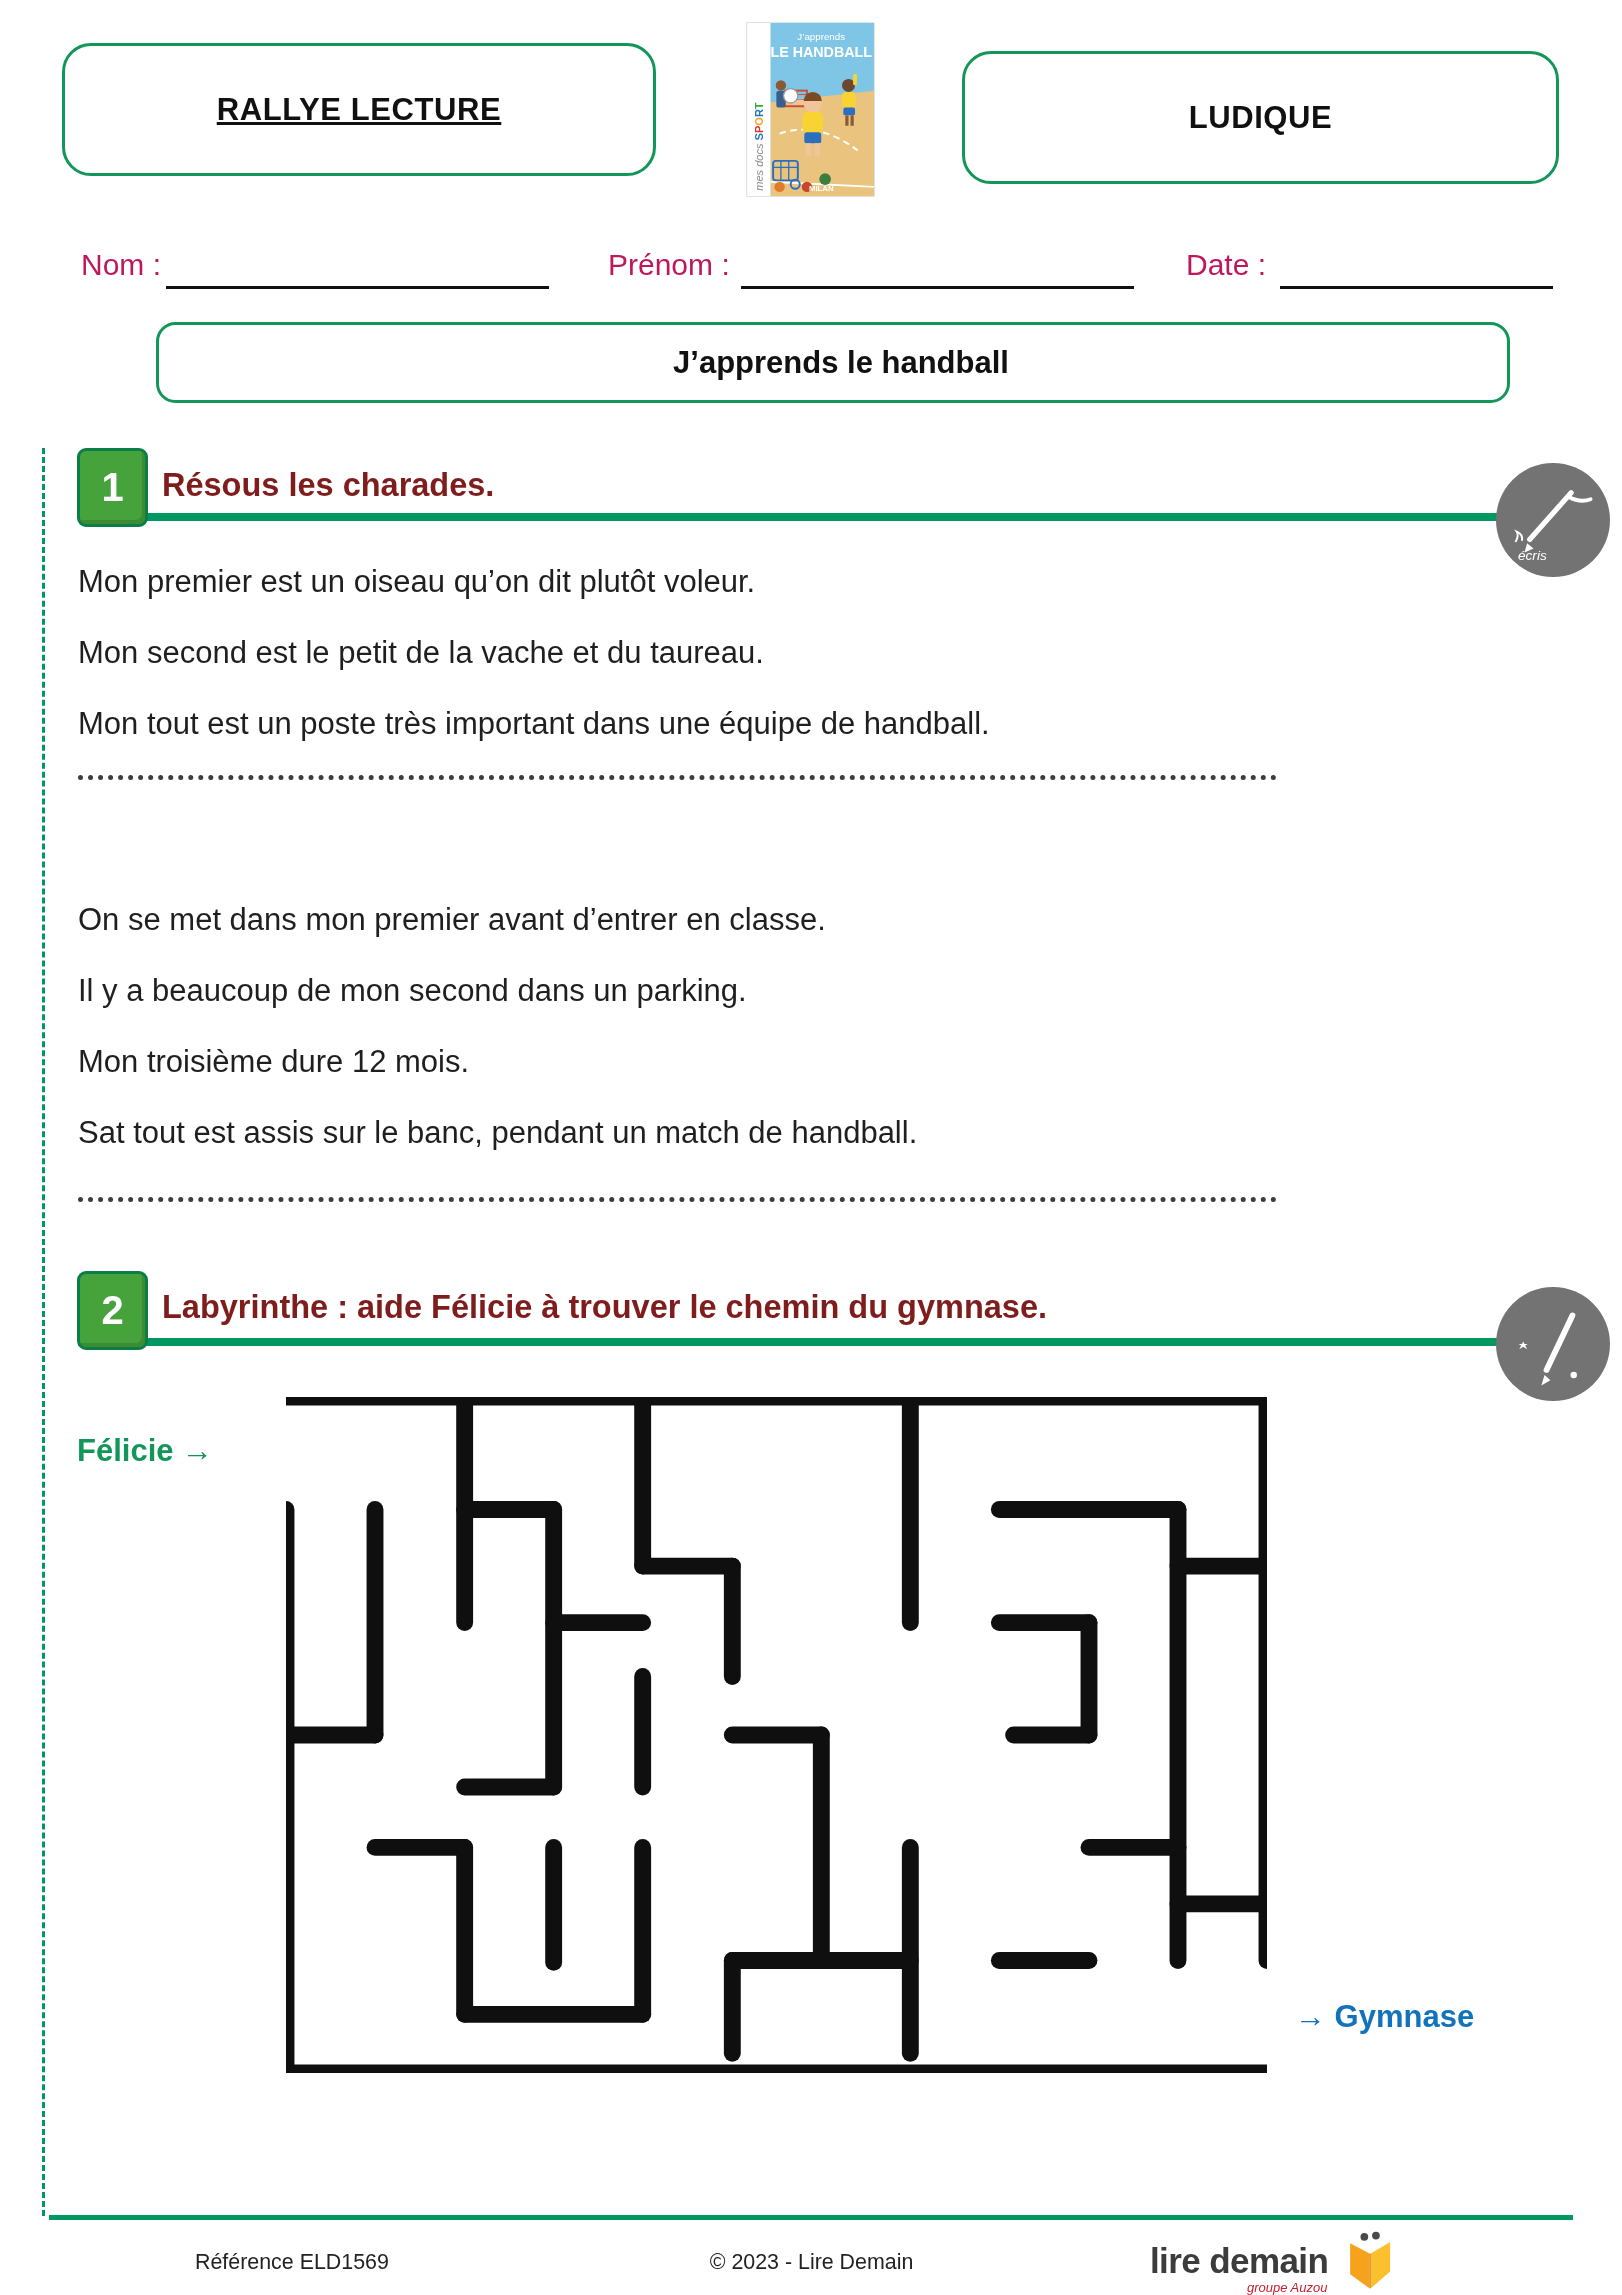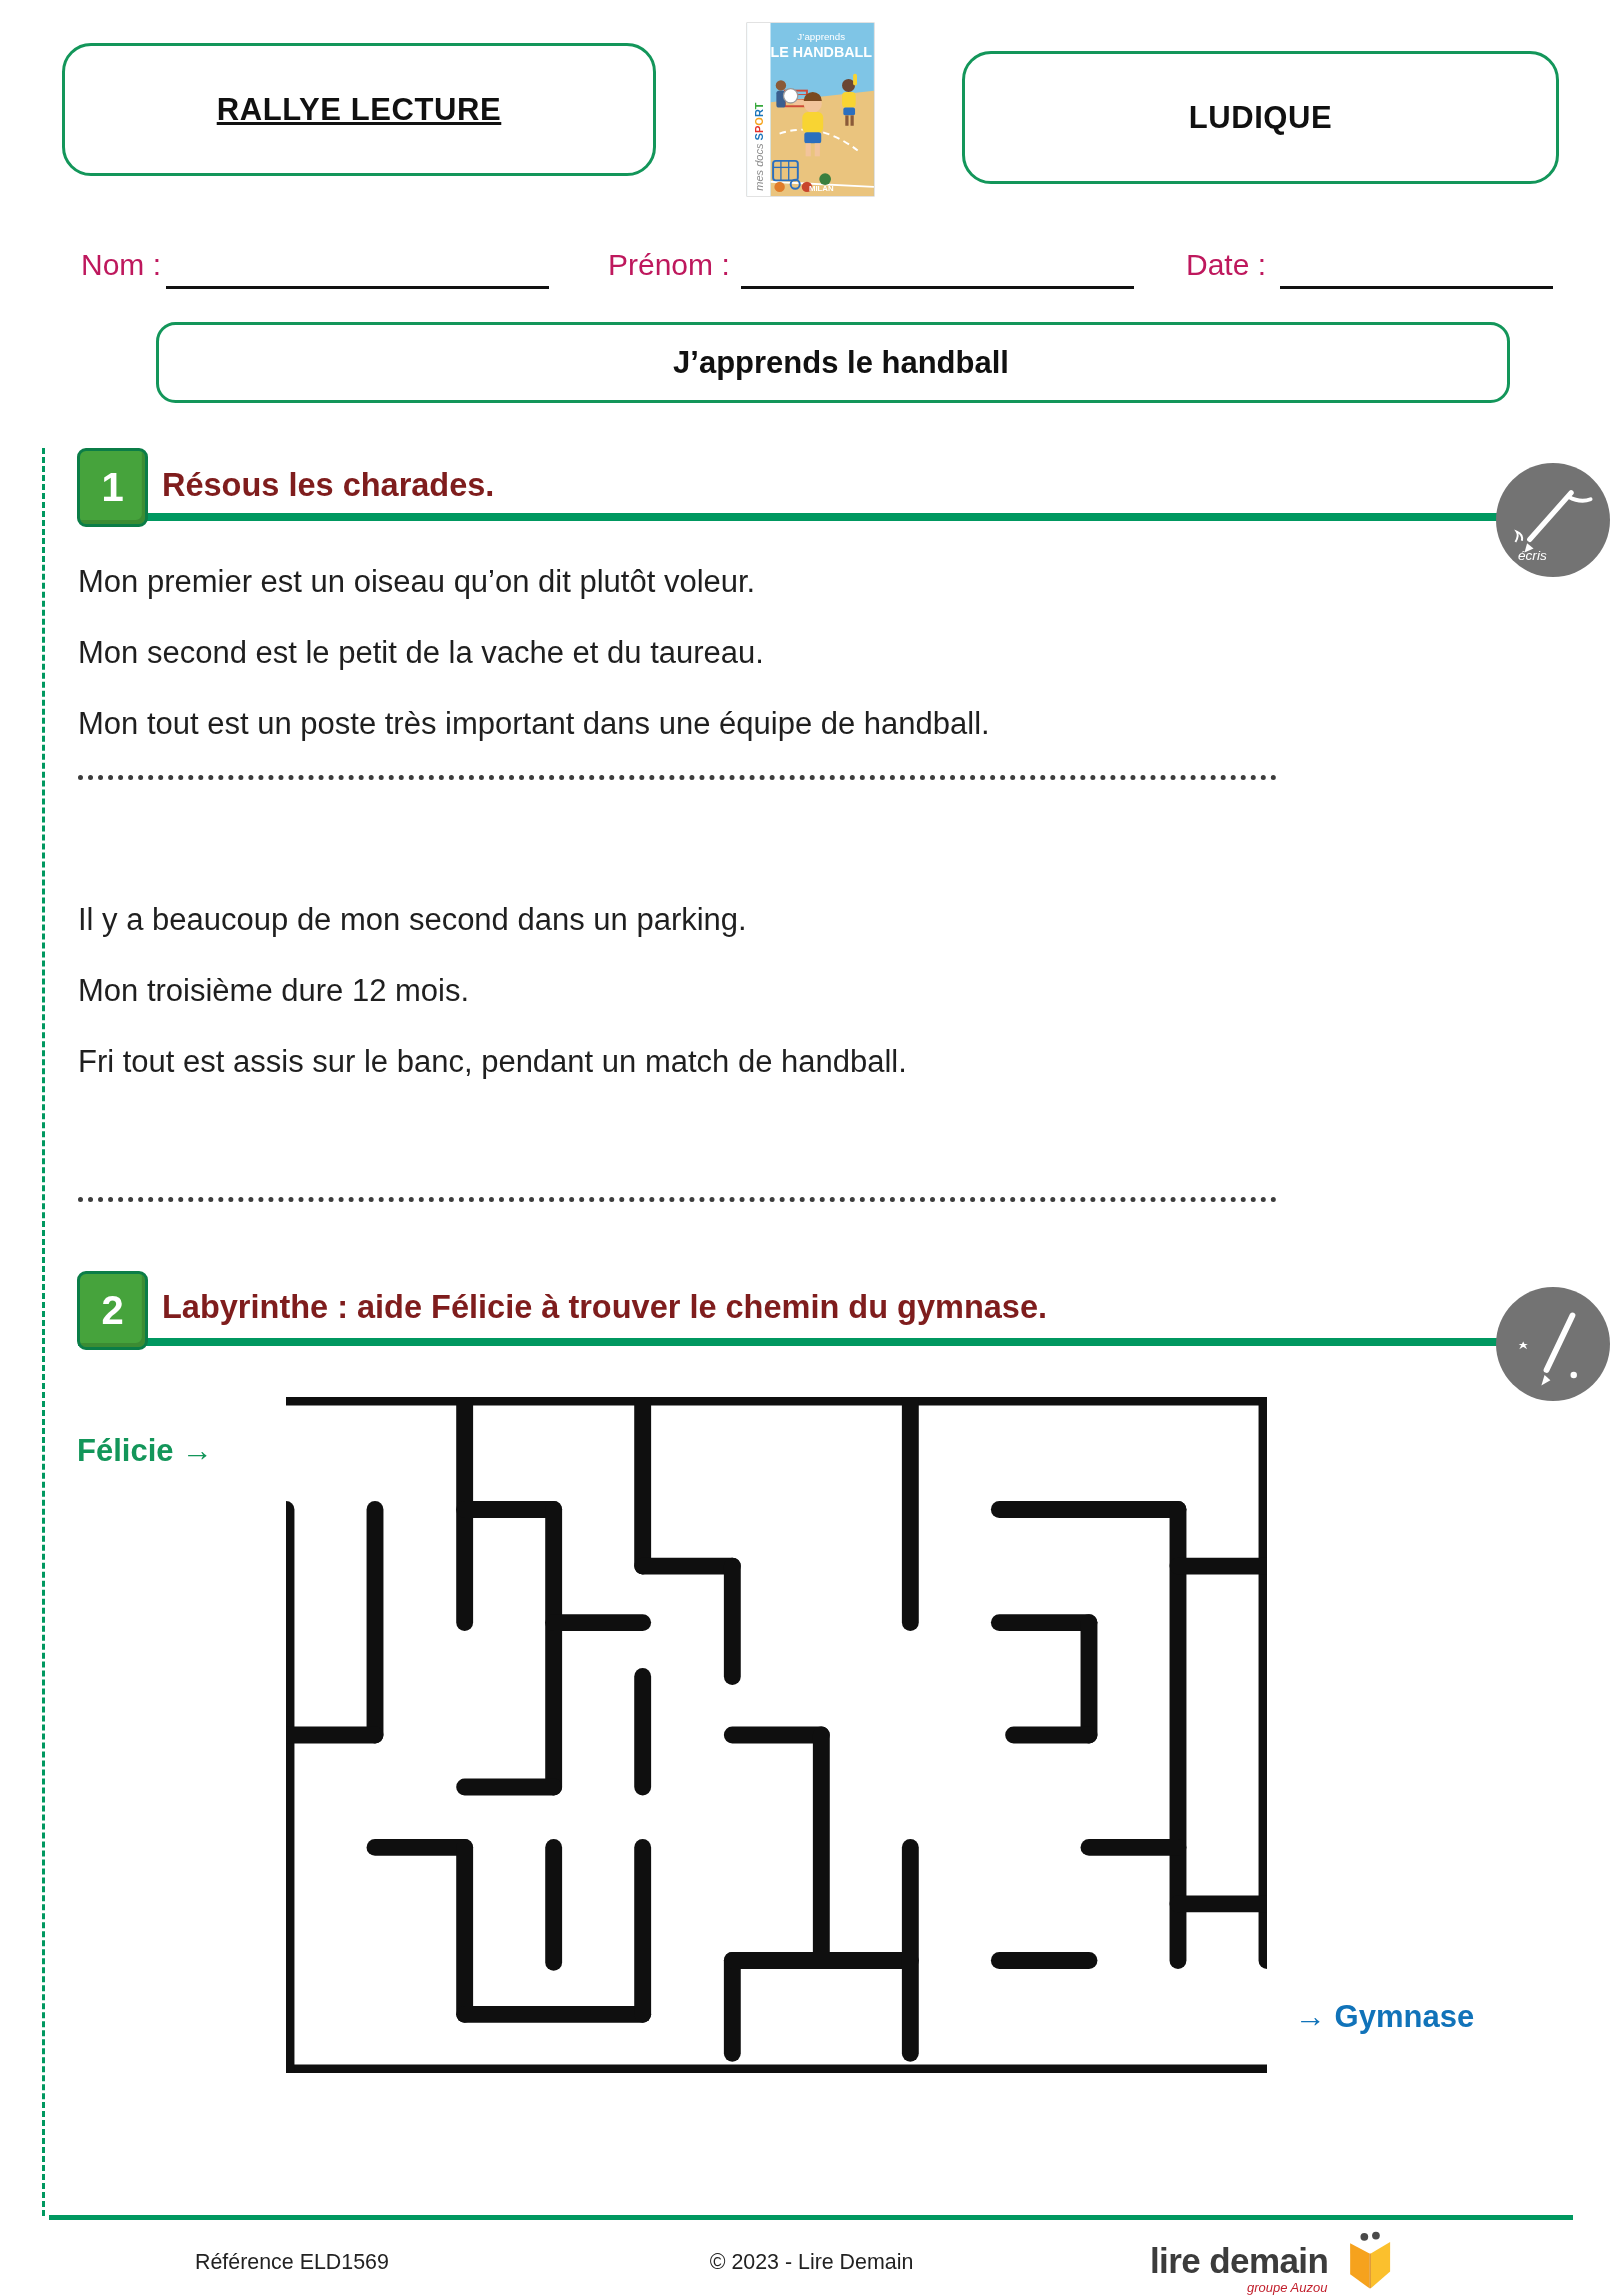--- a/index.html
+++ b/index.html
@@ -152,23 +152,24 @@
 </div>
 
 <div class="abs charade c1">
   <div>Mon premier est un oiseau qu’on dit plutôt voleur.</div>
   <div>Mon second est le petit de la vache et du taureau.</div>
   <div>Mon tout est un poste très important dans une équipe de handball.</div>
 </div>
 <div class="abs dotline d1"></div>
 
 <div class="abs charade c2">
+  <div>On se met dans mon premier avant d’entrer en classe.</div>
   <div>Il y a beaucoup de mon second dans un parking.</div>
   <div>Mon troisième dure 12 mois.</div>
-  <div>Fri tout est assis sur le banc, pendant un match de handball.</div>
+  <div>Sat tout est assis sur le banc, pendant un match de handball.</div>
 </div>
 <div class="abs dotline d2"></div>
 
 <div class="abs secline sl2"></div>
 <div class="abs numsq sq2">
   <span>2</span>
 </div>
 <div class="abs sectitle st2">Labyrinthe : aide Félicie à trouver le chemin du gymnase.</div>
 <div class="abs iconcircle ic2">
   <svg width="114" height="114" viewBox="0 0 176 176">

